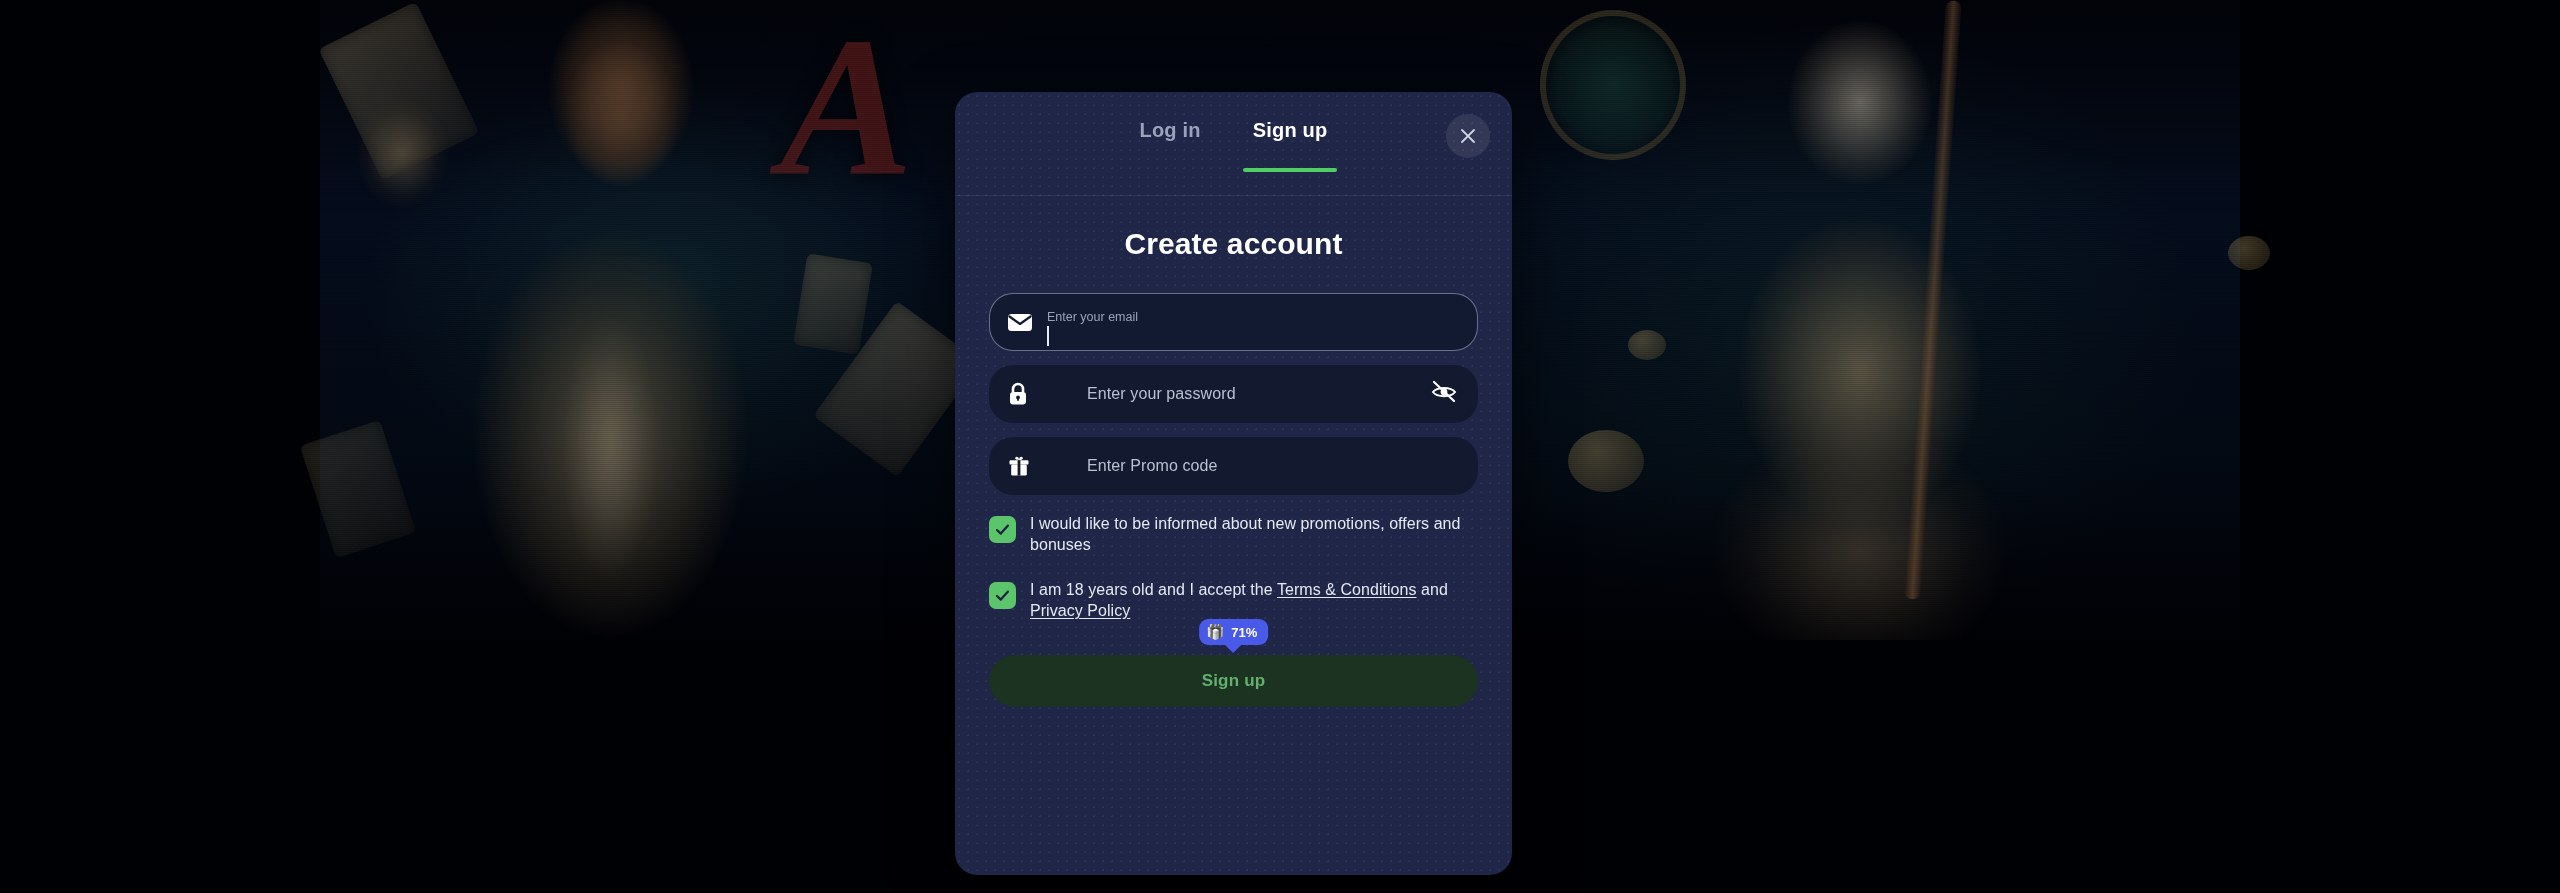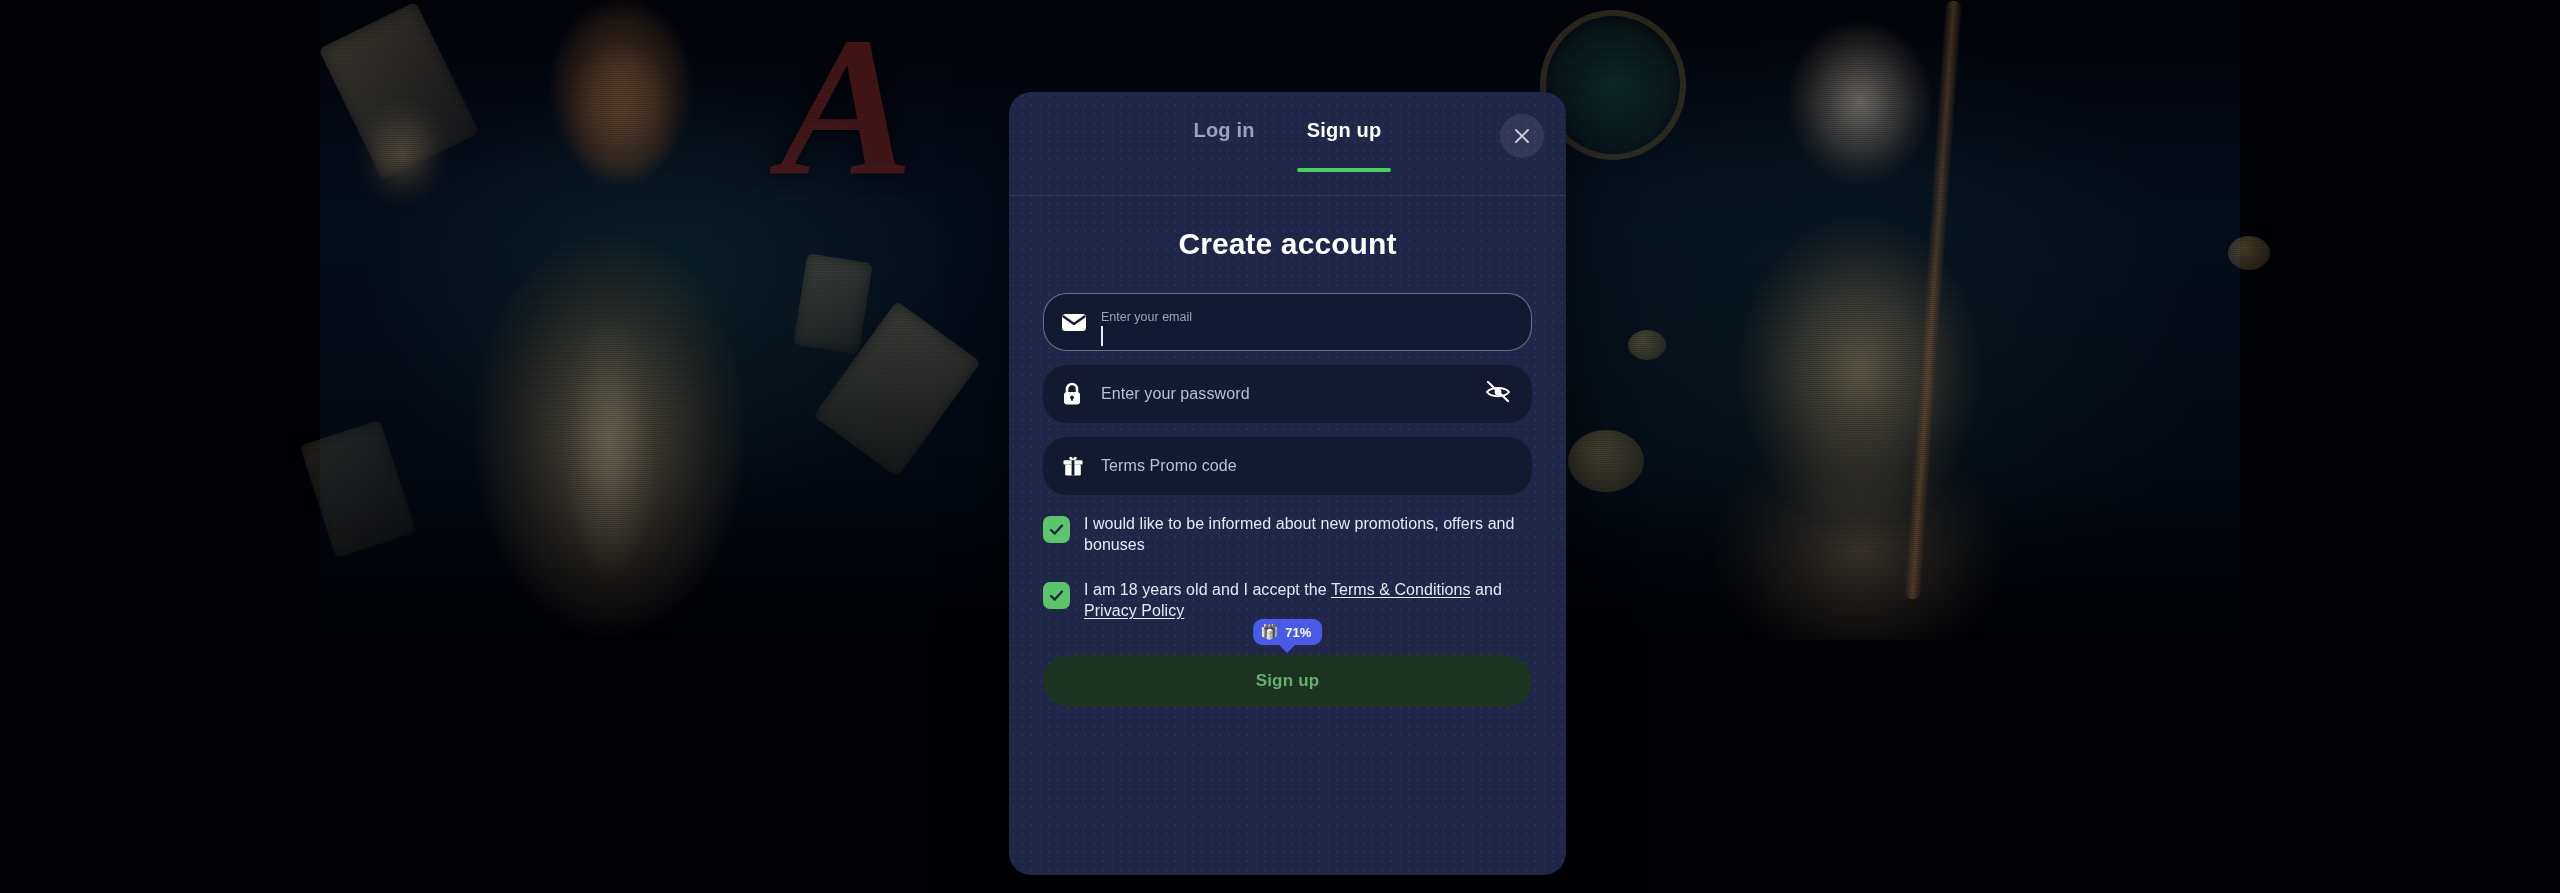--- a/index.html
+++ b/index.html
@@ -89,21 +89,21 @@
 
   .scan {
     position:absolute; inset:0;
     background-image:repeating-linear-gradient(0deg, rgba(0,0,0,0.16) 0px, rgba(0,0,0,0.16) 1px, rgba(0,0,0,0) 1px, rgba(0,0,0,0) 2px);
     pointer-events:none;
   }
 
   
   #modal {
     position:absolute;
-    left:1009px; top:92px;
+    left:955px; top:92px;
     width:557px; height:783px;
     background:#1f2647;
     border-radius:22px 22px 22px 22px;
     overflow:hidden;
     box-shadow:0 18px 60px rgba(0,0,0,0.55);
   }
   #modal::before{
     content:""; position:absolute; inset:0;
     background-image:radial-gradient(rgba(120,132,190,0.16) 1px, rgba(0,0,0,0) 1px);
     background-size:9px 9px;
@@ -155,21 +155,21 @@
     padding:0 18px; cursor:text;
   }
   .field.focused {
     background:#121a31;
     border:1px solid rgba(176,184,210,0.55);
     padding:0 17px;
   }
   .field .ficon { width:30px; flex:0 0 30px; display:flex; align-items:center; justify-content:flex-start; }
   .field .ftext { flex:1; padding-left:10px; position:relative; }
   .placeholder {
-    font-size:16px; color:#b9c0d2; font-weight:400; letter-spacing:0.1px;
+    font-size:16px; color:#b9c0d2; font-weight:400; letter-spacing:0.1px;margin-left:40px;
   }
   .float-label {
     font-size:12.5px; color:#9aa2b8; line-height:1;
     position:absolute; top:-11px; left:10px;
   }
   .caret {
     position:absolute; left:10px; top:4px;
     width:2px; height:20px; background:#e6eaf5;
   }
   .eye-btn { position:absolute; right:20px; top:50%; transform:translateY(-50%); cursor:pointer; }
@@ -293,21 +293,21 @@
       <span class="ficon">
         <svg width="24" height="24" viewBox="0 0 24 24">
           <path d="M12 6 C12 3.2, 9.6 2, 8.4 3.4 C7.3 4.8, 9.4 6, 12 6 Z" fill="#ffffff"></path>
           <path d="M12 6 C12 3.2, 14.4 2, 15.6 3.4 C16.7 4.8, 14.6 6, 12 6 Z" fill="#ffffff"></path>
           <rect x="2.5" y="6.2" width="19" height="4.4" rx="1.2" fill="#ffffff"></rect>
           <rect x="4.2" y="10.6" width="15.6" height="11" rx="1.4" fill="#ffffff"></rect>
           <rect x="10.6" y="6.2" width="2.8" height="15.4" fill="#131a30"></rect>
         </svg>
       </span>
       <span class="ftext">
-        <span class="placeholder">Terms Promo code</span>
+        <span class="placeholder">Enter Promo code</span>
       </span>
     </div>
 
     <div class="check-row">
       <span class="cbox">
         <svg width="17" height="17" viewBox="0 0 17 17">
           <path d="M3 9 L6.8 12.6 L14 4.6" stroke="#1b2440" stroke-width="2.3" fill="none" stroke-linecap="round" stroke-linejoin="round"></path>
         </svg>
       </span>
       <span class="ctext">I would like to be informed about new promotions, offers and bonuses</span>

